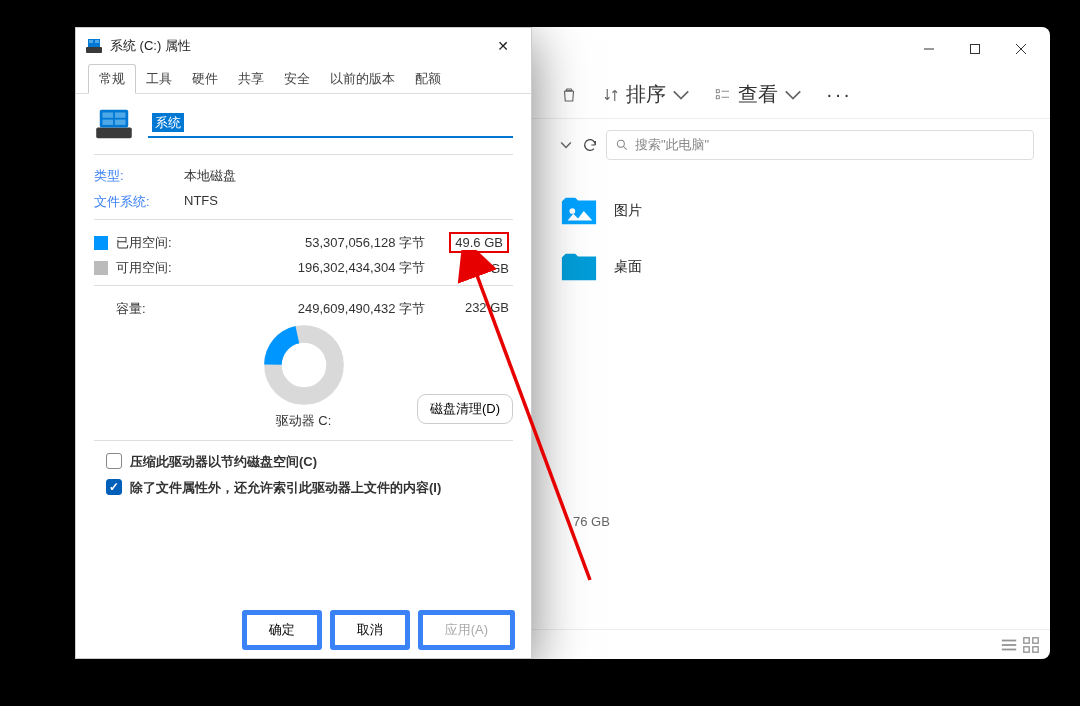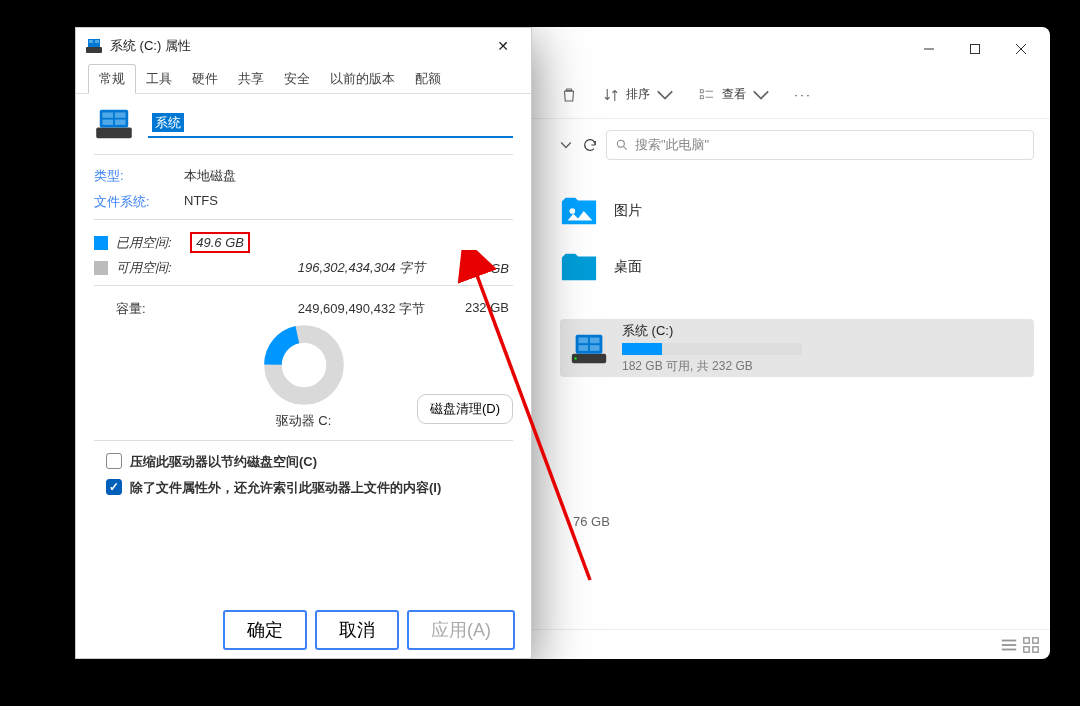--- a/index.html
+++ b/index.html
@@ -4,21 +4,21 @@
 <style>
   * { box-sizing: border-box; margin: 0; padding: 0; font-family: "Segoe UI", "Microsoft YaHei", sans-serif; }
   body { background: #000; width: 1080px; height: 706px; position: relative; overflow: hidden; }
 
   
   .explorer { position: absolute; left: 360px; top: 27px; width: 690px; height: 632px; background: #fff; border-radius: 8px; box-shadow: 0 8px 30px rgba(0,0,0,0.4); display: flex; flex-direction: column; }
   .explorer-titlebar { height: 44px; display: flex; justify-content: flex-end; align-items: center; padding-right: 6px; }
   .winbtn { width: 46px; height: 32px; display: flex; align-items: center; justify-content: center; color: #333; font-size: 12px; cursor: pointer; }
   .winbtn svg { width: 10px; height: 10px; stroke: #333; fill: none; }
   .explorer-toolbar { height: 48px; display: flex; align-items: center; gap: 24px; padding-left: 200px; border-bottom: 1px solid #eee; margin-bottom: 8px;}
-  .tlbtn { display: flex; align-items: center; gap: 6px; color: #333; font-size: 12px; cursor: pointer; }
+  .tlbtn { display: flex; align-items: center; gap: 6px; color: #333; font-size: 20px; cursor: pointer; }
   .tlbtn svg { width: 18px; height: 18px; }
   .explorer-addr { height: 44px; display: flex; align-items: center; gap: 8px; padding: 0 16px 8px 200px; }
   .addr-box { flex: 0 0 auto; display:flex; align-items:center; gap:10px;}
   .refresh-ic { width:16px;height:16px; }
   .search-box { flex:1; border:1px solid #ddd; border-radius:4px; height:30px; display:flex; align-items:center; padding:0 8px; color:#888; font-size:13px; gap:6px;}
   .explorer-body { flex:1; padding: 24px 16px 0 200px; overflow:hidden;}
   .folder-row { display:flex; align-items:center; gap:16px; margin-bottom: 24px; cursor: pointer; }
   .folder-row .lbl { font-size:14px; color:#222; }
   .folder-ic { width:38px;height:32px; }
   .drive-row { display:flex; align-items:center; gap:12px; height:58px; padding:4px 8px; cursor:pointer; }
@@ -42,42 +42,42 @@
   .tab { padding:0 10px; font-size:13px; color:#444; display:flex;align-items:center; cursor:pointer;}
   .tab.active { border:1px solid #ccc; border-bottom:1px solid #fff; background:#fff; margin-bottom:-1px; border-radius:3px 3px 0 0;}
   .props-body { flex:1; padding:14px 18px 0; font-size:13px; color:#333;}
   .row1 { display:flex; align-items:center; gap:14px; margin-bottom:14px;}
   .big-drive { width:40px; height:32px; }
   .name-input { flex:1; border:none; border-bottom:2px solid #0078d4; padding:4px; font-size:13px; }
   .name-input .sel{ background:#0078d4; color:#fff; padding:2px 3px;}
   .hr { border:none; border-top:1px solid #ddd; margin:8px 0 12px;}
   .kv { display:flex; margin-bottom:8px;}
   .kv .k{ width:90px; color:#3b82f6;}
-  .space-row { display:flex; align-items:center; margin-bottom:6px;font-style:italic; }
+  .space-row { display:flex; align-items:center; margin-bottom:6px; }
   .sq { width:14px;height:14px; margin-right:8px;}
   .sq.used{ background:#0096ff;}
   .sq.free{ background:#bbb;}
   .space-row .k{ width:68px;}
   .space-row .bytes{ flex:1; text-align:right; padding-right:18px;}
   .space-row .gb{ width:70px; text-align:right; padding-right:4px;}
   .highlight { border:2.5px solid #e60000; padding:1px 4px; display:inline-block;}
   .cap-row { display:flex; margin:14px 0 6px; padding-left:22px;}
   .cap-row .k{width:68px;}
   .cap-row .bytes{flex:1;text-align:right;padding-right:18px;}
   .cap-row .gb{width:70px;text-align:right;padding-right:4px;}
   .donut-wrap { display:flex;flex-direction:column;align-items:center; position:relative; margin:6px 0 10px;}
   .donut { width:82px;height:82px;}
   .cleanup-btn { position:absolute; right:0; bottom:6px; border:1px solid #ccc; background:#fff; padding:5px 12px; font-size:13px; border-radius:9px; cursor:pointer;}
   .drv-label { font-size:13px; margin-top:6px;}
   .chk-row { display:flex; align-items:flex-start; gap:8px; margin:8px 12px; font-size:13px;font-weight:bold;}
   .chk { width:16px;height:16px; border:1px solid #888; border-radius:3px; flex-shrink:0; display:flex;align-items:center;justify-content:center;}
   .chk.on{ background:#005fb8; border-color:#005fb8;}
   .chk.on::after{content:"✓"; color:#fff; font-size:12px; line-height:1;}
   .props-footer { height:56px; display:flex; justify-content:flex-end; align-items:center; gap:8px; padding:0 16px; }
-  .btn { border:2px solid #3b82f6; background:#fff; padding:6px 22px; font-size:18px; border-radius:3px; cursor:pointer;}
+  .btn { border:5px solid #3b82f6; background:#fff; padding:6px 22px; font-size:13px; border-radius:3px; cursor:pointer;}
   .btn.disabled{ color:#aaa;}
 
   
   .arrow { position:absolute; left:450px; top:250px; pointer-events:none; }
 </style>
 </head>
 <body>
 
 <div class="explorer">
   <div class="explorer-titlebar">
@@ -157,38 +157,20 @@
     </div>
     <div class="folder-row">
       <svg class="folder-ic" viewBox="0 0 40 32">
           <path d="M2 6l4-4h10l3 3h19v25H2z" fill="#009dd9"></path>
         </svg>
       <span class="lbl">桌面</span>
     </div>
 
     <div style="height:12px"></div>
 
-    <div class="drive-row sel">
-      <svg class="drive-ic" viewBox="0 0 44 44">
-        <rect x="4" y="28" width="36" height="10" rx="2" fill="#3a3a3a"></rect>
-        <rect x="8" y="8" width="28" height="20" rx="2" fill="#0078d4"></rect>
-        <rect x="11" y="11" width="10" height="6" fill="#4fa8e8"></rect>
-        <rect x="23" y="11" width="10" height="6" fill="#4fa8e8"></rect>
-        <rect x="11" y="19" width="10" height="6" fill="#4fa8e8"></rect>
-        <rect x="23" y="19" width="10" height="6" fill="#4fa8e8"></rect>
-        <circle cx="8" cy="33" r="1.2" fill="#0f0"></circle>
-      </svg>
-      <div class="drive-info">
-        <span class="drive-name">系统 (C:)</span>
-        <div class="drive-bar">
-            <div class="fill" style="width:22%"></div>
-          </div>
-        <span class="drive-stat">182 GB 可用, 共 232 GB</span>
-      </div>
-    </div>
   </div>
   <div class="partial-row">
     <span style="opacity:0;">xx</span>
       <span>76 GB</span>
   </div>
   <div class="explorer-footer">
     <svg class="view-ic" viewBox="0 0 20 20">
         <line x1="2" y1="5" x2="18" y2="5" stroke="#666" stroke-width="2"></line>
         <line x1="2" y1="10" x2="18" y2="10" stroke="#666" stroke-width="2"></line>
         <line x1="2" y1="15" x2="18" y2="15" stroke="#666" stroke-width="2"></line>
@@ -240,20 +222,21 @@
         <span>本地磁盘</span>
       </div>
     <div class="kv">
         <span class="k">文件系统:</span>
         <span>NTFS</span>
       </div>
     <hr class="hr">
     <div class="space-row">
       <div class="sq used"></div>
       <span class="k">已用空间:</span>
+      <span class="bytes">53,307,056,128 字节</span>
       <span class="gb"><span class="highlight">49.6 GB</span></span>
     </div>
     <div class="space-row">
       <div class="sq free"></div>
       <span class="k">可用空间:</span>
       <span class="bytes">196,302,434,304 字节</span>
       <span class="gb">182 GB</span>
     </div>
     <hr class="hr">
     <div class="cap-row">

